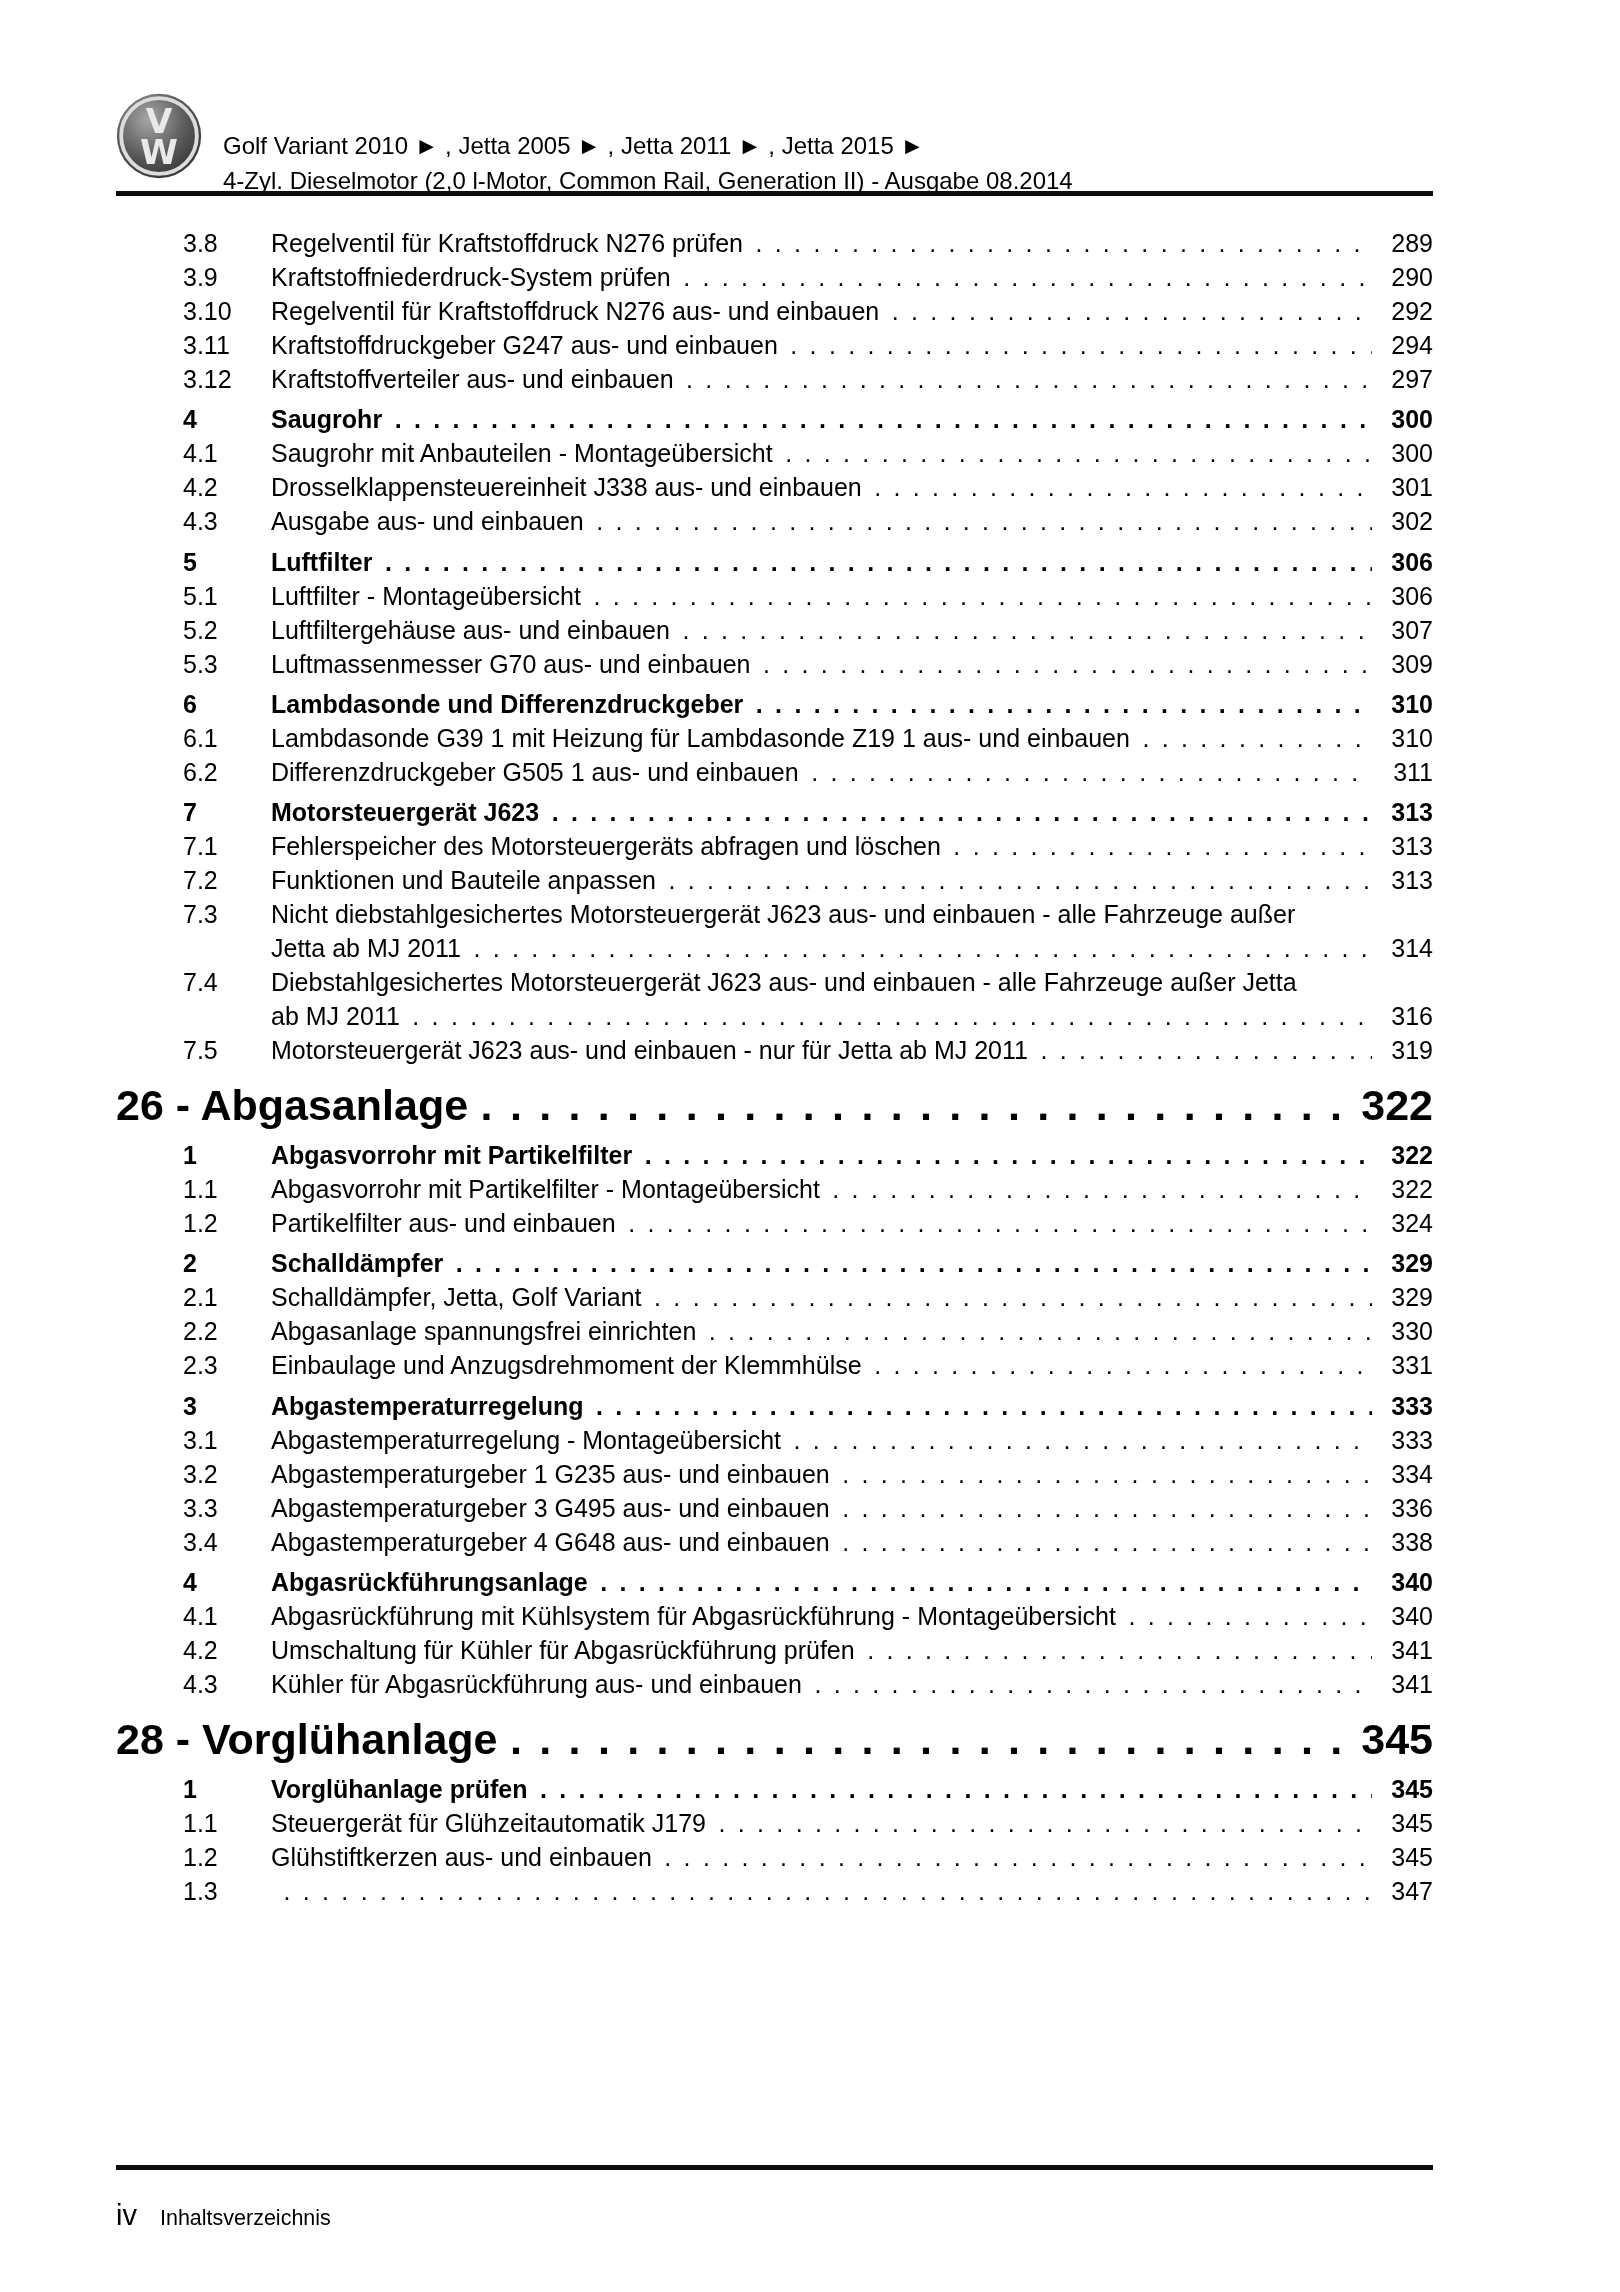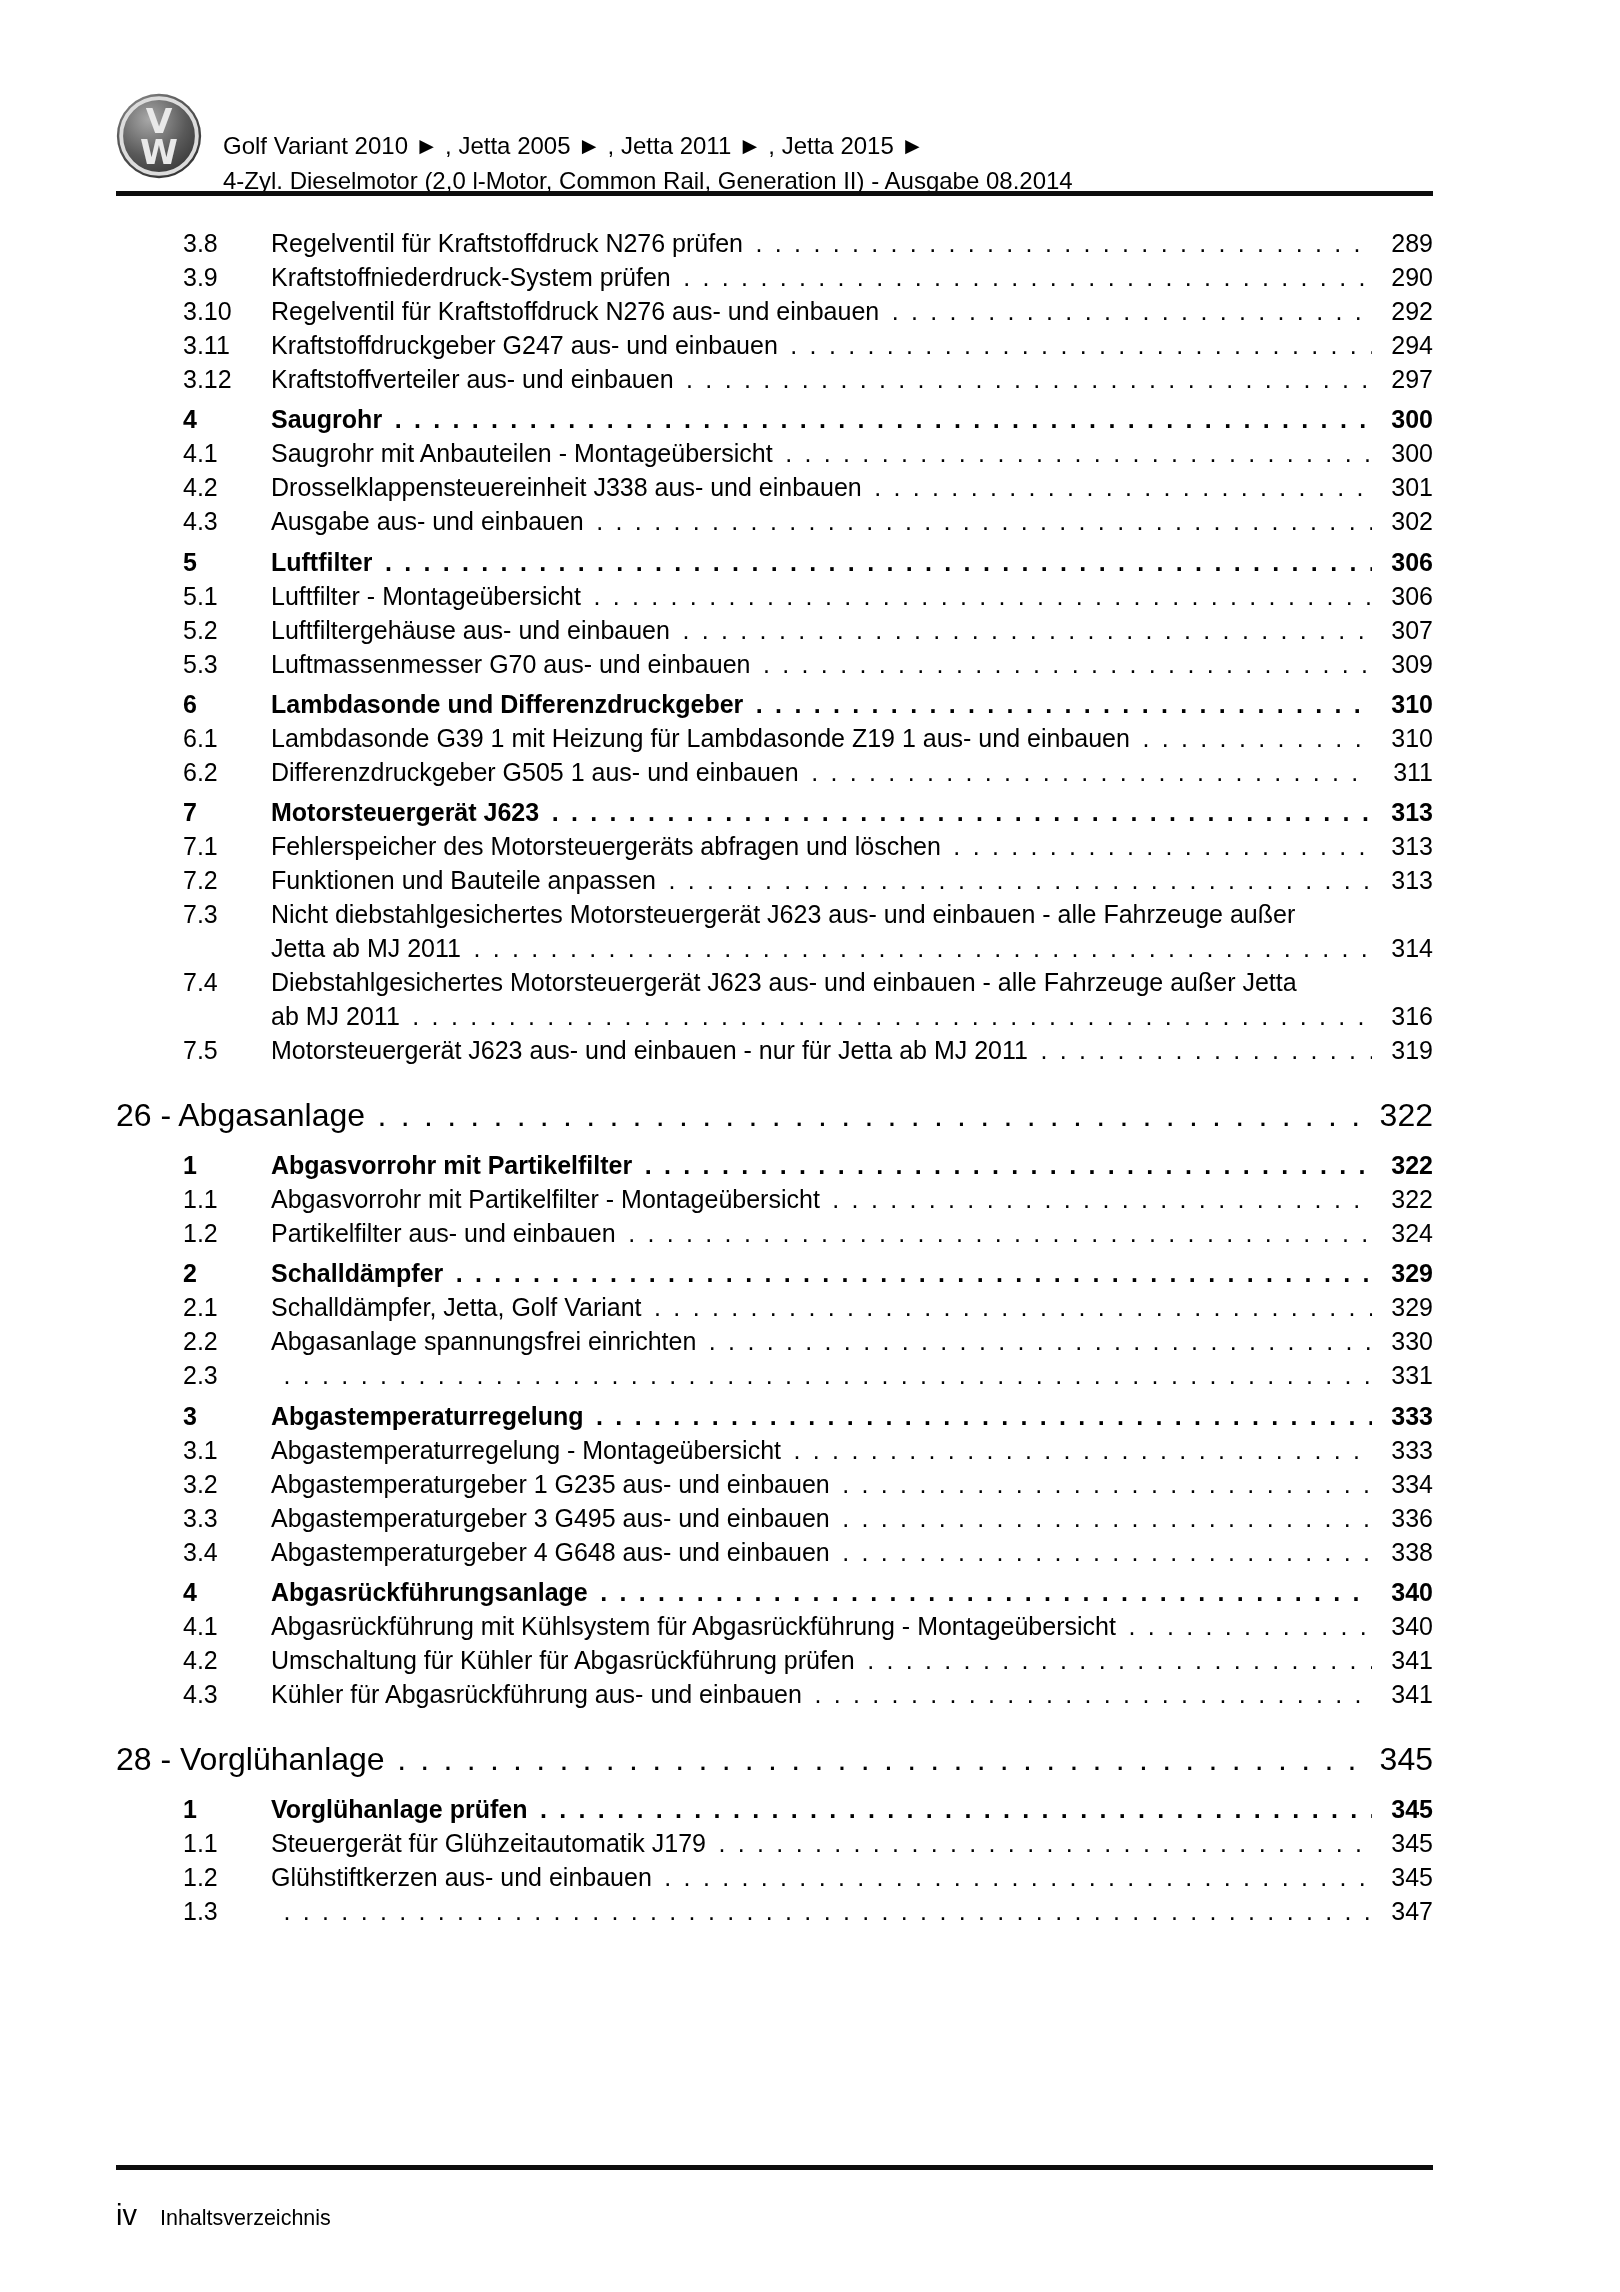--- a/index.html
+++ b/index.html
@@ -17,21 +17,21 @@
     position:absolute;left:223px;top:128px;
     font-size:24px;line-height:35px;white-space:nowrap;
   }
   .header-rule{position:absolute;left:116px;top:191px;width:1317px;height:4.5px;background:#0d0d0d;}
   
   .toc{position:absolute;left:116px;top:226px;width:1317px;}
   .row{display:flex;align-items:center;line-height:34px;font-size:25px;}
   .row .num{flex:0 0 88px;margin-left:67px;}
   .row .title{white-space:nowrap;overflow:hidden;}
   .row.sec{font-weight:bold;margin-top:6.3px;}
-  .row.chapter{font-size:32px;line-height:47px;font-weight:normal;margin-top:25px;margin-bottom:9px;}
+  .row.chapter{font-size:43px;line-height:47px;font-weight:bold;margin-top:15px;margin-bottom:9px;}
   .dots{
     flex:1 1 0;overflow:hidden;white-space:nowrap;
     margin:0 7.2px 0 12.5px;letter-spacing:2.7px;
   }
   .page{flex:0 0 auto;min-width:54px;text-align:right;}
   
   .footer-rule{position:absolute;left:116px;top:2165px;width:1317px;height:4.5px;background:#0d0d0d;}
   .footer{position:absolute;left:116px;top:2192px;display:flex;align-items:baseline;}
   .footer .roman{font-size:29px;line-height:47px;}
   .footer .label{font-size:21.5px;margin-left:23px;}
@@ -241,20 +241,21 @@
         <span class="page">329</span>
       </div>
       <div class="row sub">
         <span class="num">2.2</span>
         <span class="title">Abgasanlage spannungsfrei einrichten</span>
         <span class="dots">. . . . . . . . . . . . . . . . . . . . . . . . . . . . . . . . . . . . . . . . . . . . . . . . . . . . . . . . . . . . . . . . . . . . . . . . . . . . . . . . . . . . . . . . . . . . . . . . . . . . . . . . . . . . . . . . . . . . . . . . . . . . . . . . . . . . . . . . . . . . </span>
         <span class="page">330</span>
       </div>
       <div class="row sub">
         <span class="num">2.3</span>
+        <span class="title">Einbaulage und Anzugsdrehmoment der Klemmhülse</span>
         <span class="dots">. . . . . . . . . . . . . . . . . . . . . . . . . . . . . . . . . . . . . . . . . . . . . . . . . . . . . . . . . . . . . . . . . . . . . . . . . . . . . . . . . . . . . . . . . . . . . . . . . . . . . . . . . . . . . . . . . . . . . . . . . . . . . . . . . . . . . . . . . . . . </span>
         <span class="page">331</span>
       </div>
       <div class="row sec">
         <span class="num">3</span>
         <span class="title">Abgastemperaturregelung</span>
         <span class="dots">. . . . . . . . . . . . . . . . . . . . . . . . . . . . . . . . . . . . . . . . . . . . . . . . . . . . . . . . . . . . . . . . . . . . . . . . . . . . . . . . . . . . . . . . . . . . . . . . . . . . . . . . . . . . . . . . . . . . . . . . . . . . . . . . . . . . . . . . . . . . </span>
         <span class="page">333</span>
       </div>
       <div class="row sub">

